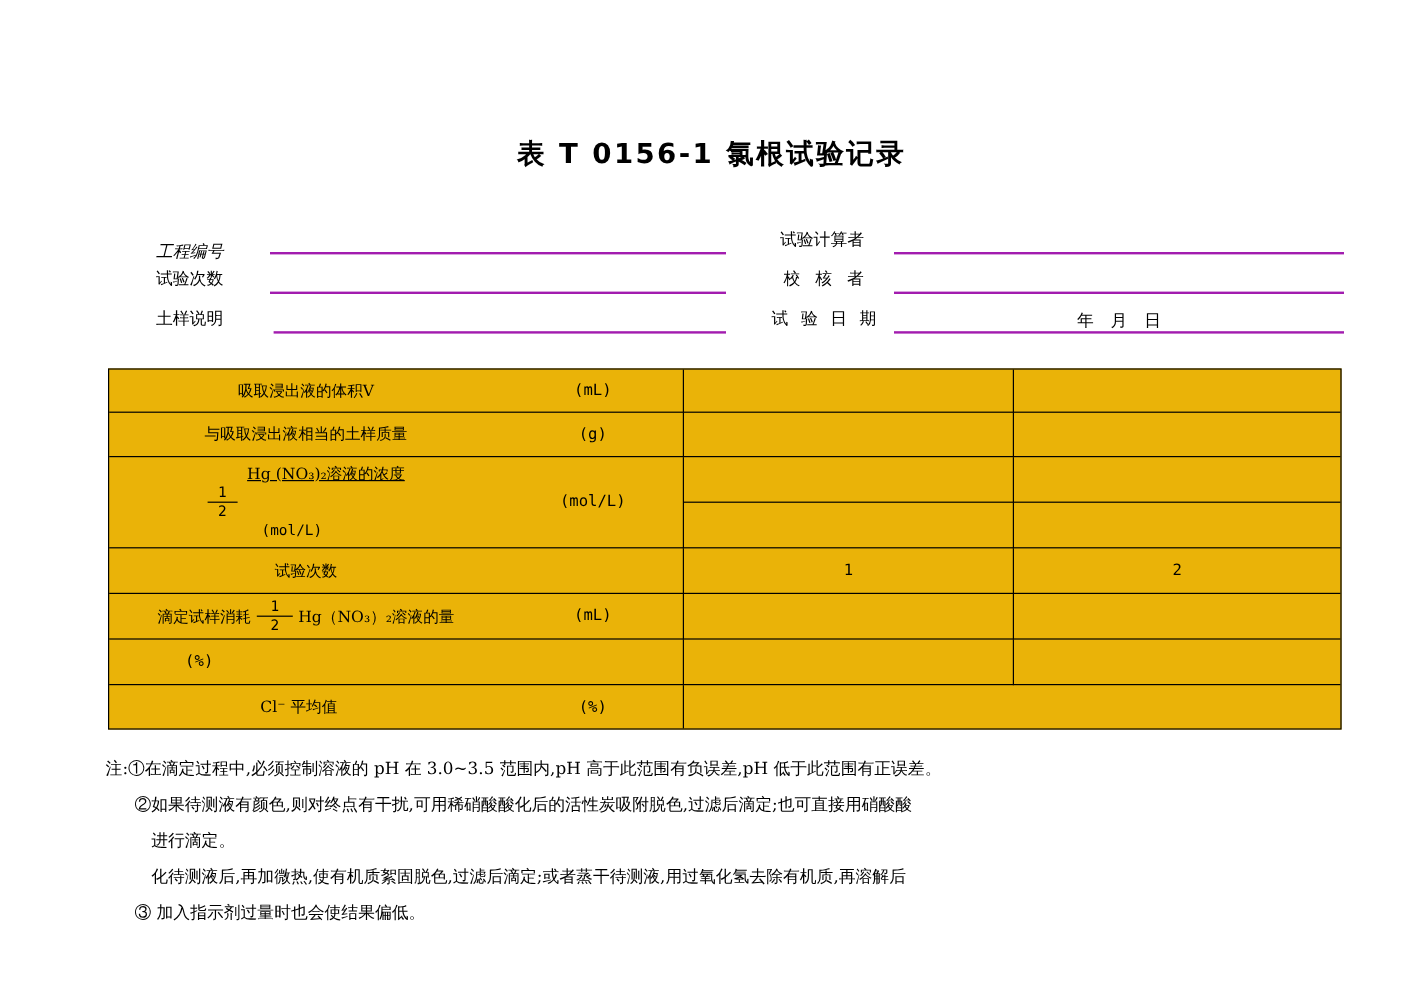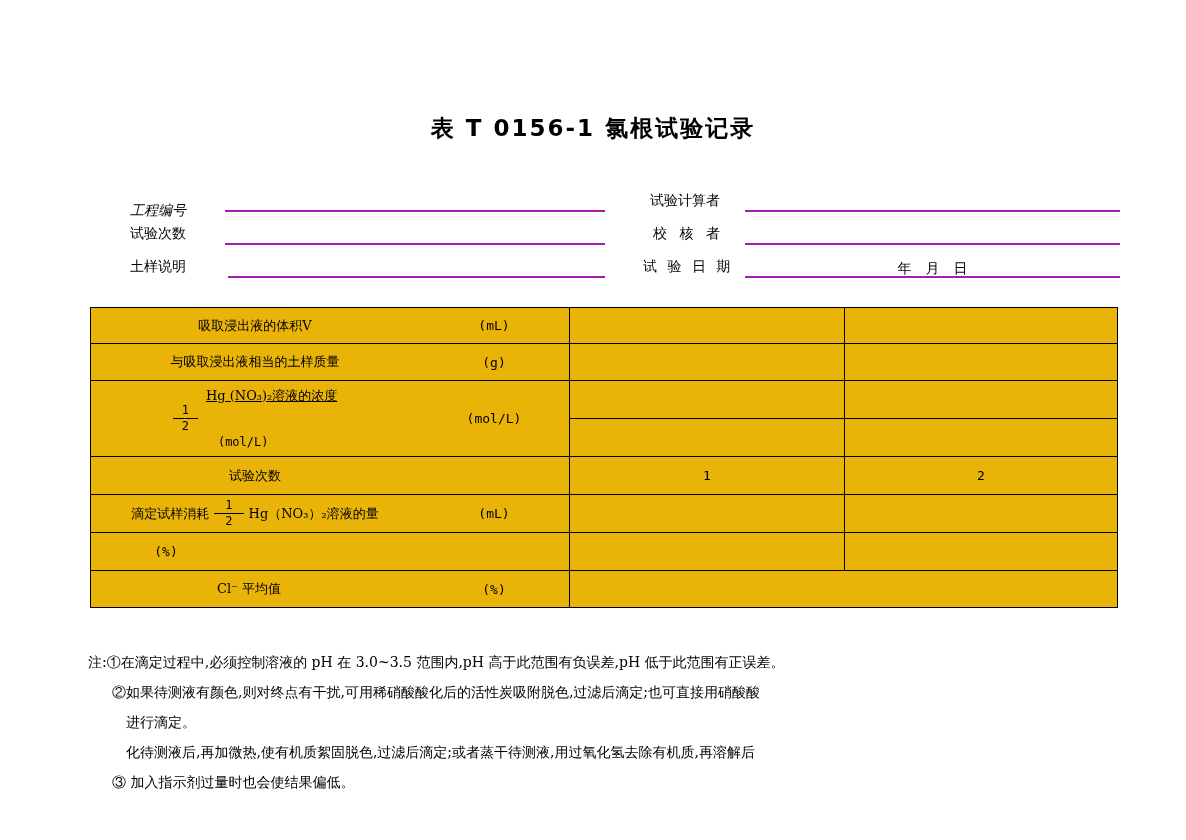--- a/index.html
+++ b/index.html
@@ -38,21 +38,21 @@
   .frac .fn{display:block;border-bottom:1px solid #000;}
   .frac-wide .fn{padding:0 9px;}
   .frac-mid{margin:0 5px;}
   .frac-mid .fn{padding:0 11px;}
 
   .r3text{margin-left:8px;text-align:left;}
   .r3text .l1{line-height:17px;text-decoration:underline;}
   .r3text .l2{line-height:17px;padding-left:12px;
               font-family:"DejaVu Sans Mono","Liberation Mono",monospace;font-size:12px;}
 
-  .notes{position:absolute;left:88px;top:647px;width:1070px;font-size:14px;}
+  .notes{position:absolute;left:88px;top:626px;width:1070px;font-size:14px;}
   .note{line-height:30px;white-space:nowrap;}
   .ind1{margin-left:24px;}
   .ind2{margin-left:38px;}
 </style>
 </head>
 <body>
 
 <div class="page">
 
   <h1 class="title">表 T 0156-1 氯根试验记录</h1>

